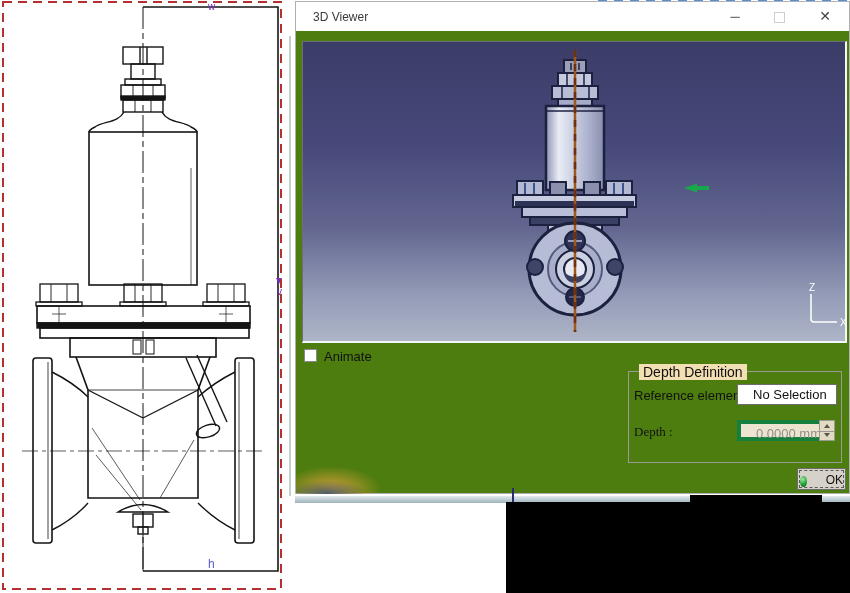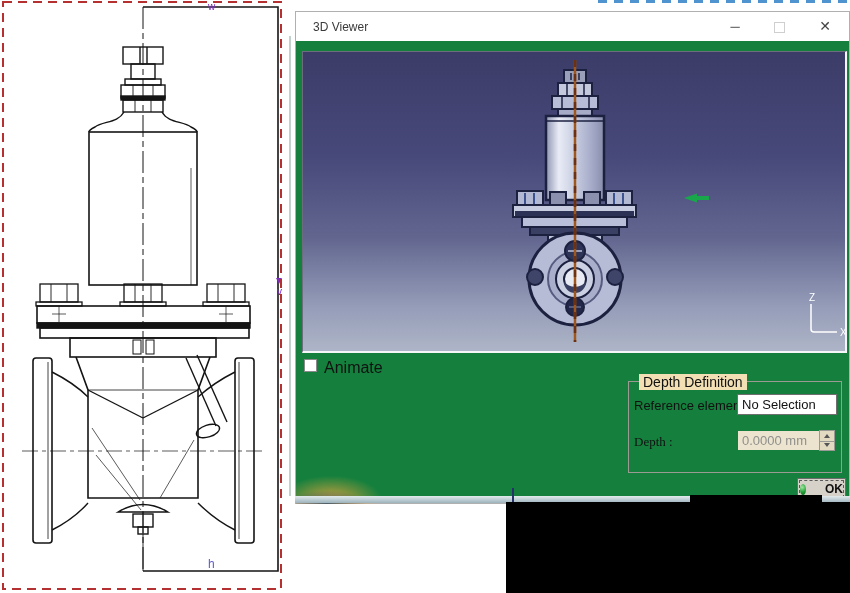--- a/index.html
+++ b/index.html
@@ -11,72 +11,72 @@
 
   
   .win-shadow{position:absolute;left:289px;top:36px;width:2px;height:460px;
               background:#a8bdb6;opacity:.7;}
 
   
   .top-dashes{position:absolute;left:598px;top:0;width:252px;height:3px;
      background:repeating-linear-gradient(90deg,#4f93cf 0 9px,rgba(255,255,255,0) 9px 16px);}
 
   
-  .viewer-window{position:absolute;left:295px;top:11px;width:555px;height:493px;
-     background:#15803d;border:1px solid #b0b0b0;box-sizing:border-box;}
+  .viewer-window{position:absolute;left:295px;top:1px;width:555px;height:493px;
+     background:#4d7c0f;border:1px solid #b0b0b0;box-sizing:border-box;}
   .titlebar{position:absolute;left:0;top:0;right:0;height:29px;background:#ffffff;}
   .title-text{position:absolute;left:17px;top:8px;font-size:12px;color:#3a3a3a;}
   .winbtn{position:absolute;top:0;width:44px;height:29px;text-align:center;
           line-height:29px;font-size:13px;color:#444;cursor:default;}
   .btn-min{right:92px;}
   .btn-max{right:48px;}
   .btn-close{right:2px;font-size:14px;}
   .max-box{display:inline-block;width:9px;height:9px;border:1px solid #cfcfcf;vertical-align:middle;}
 
   
   .viewport{position:absolute;left:6px;top:39px;width:542px;height:299px;
      background:linear-gradient(#3c3c68 0%,#47497a 35%,#62668f 62%,#949cb8 85%,#aeb5c7 100%);
      border-top:1px solid #6d6d80;border-left:1px solid #6d6d80;
      border-right:2px solid #f4f6f8;border-bottom:2px solid #f4f6f8;}
   .viewport svg{position:absolute;left:0;top:0;}
 
   
   .animate-row{position:absolute;left:8px;top:346px;height:16px;}
   .checkbox{position:absolute;left:0;top:1px;width:13px;height:13px;background:#fff;
             border:1px solid #8a8a8a;box-sizing:border-box;}
-  .animate-label{position:absolute;left:20px;top:1px;font-size:16px;color:#111;white-space:nowrap;}
+  .animate-label{position:absolute;left:20px;top:1px;font-size:13px;color:#111;white-space:nowrap;}
 
   
   .group-box{position:absolute;left:332px;top:369px;width:214px;height:92px;
      border:1px solid #9b9b93;box-sizing:border-box;}
   .group-title{position:absolute;left:10px;top:-8px;background:#f3dfb4;padding:0 4px;
      font-size:14px;color:#111;white-space:nowrap;}
   .grp-label{position:absolute;font-size:13px;color:#111;white-space:nowrap;}
   .lbl-ref{left:5px;top:16px;}
   .lbl-depth{left:5px;top:52px;font-family:Liberation Serif, serif;}
-  .field{position:absolute;box-sizing:border-box;font-size:13px;line-height:19px;padding-left:4px;}
+  .field{position:absolute;box-sizing:border-box;font-size:13px;line-height:19px;padding-left:15px;}
   .ref-field{left:108px;top:12px;width:100px;height:21px;background:#fff;
      border:1px solid #6e6e6e;color:#111;}
   .depth-field{left:108px;top:48px;width:92px;height:21px;background:#ece4cf;
-     border:1px solid #15803d;color:#8f8f8c;}
+     border:4px solid #15803d;color:#8f8f8c;}
   .spinner{position:absolute;left:190px;top:48px;width:16px;height:21px;background:#e3dac2;
      border:1px solid #9a9a94;box-sizing:border-box;}
   .spin-up,.spin-down{position:absolute;left:0;width:100%;height:50%;}
   .spin-up{top:0;border-bottom:1px solid #9a9a94;}
   .spin-down{bottom:0;}
   .spin-up::after,.spin-down::after{content:"";position:absolute;left:4px;
      border-left:3px solid transparent;border-right:3px solid transparent;}
   .spin-up::after{top:3px;border-bottom:4px solid #555;}
   .spin-down::after{top:2px;border-top:4px solid #555;}
 
   
   .ok-button{position:absolute;left:501px;top:466px;width:49px;height:22px;
      background:#d6d2c9;border:1px solid #6b6b6b;box-sizing:border-box;cursor:default;}
   .ok-inner{position:absolute;left:1px;top:1px;right:1px;bottom:1px;
-     border:1px dashed #5a5a5a;display:flex;align-items:center;justify-content:center;gap:19px;font-weight:bold;}
+     border:1px dashed #5a5a5a;display:flex;align-items:flex-end;justify-content:center;gap:19px;}
   .ok-sphere{width:11px;height:11px;border-radius:50%;
      background:radial-gradient(circle at 35% 30%,#9fe89f,#22a038 55%,#0a6a1c);}
   .ok-text{font-size:12px;color:#111;}
 
   
   .bottom-band{position:absolute;left:295px;top:496px;width:555px;height:7px;
      background:linear-gradient(#e2ebee,#9db3bc);}
   .band-tick{position:absolute;left:512px;top:488px;width:2px;height:17px;background:#27306b;}
   .redact-main{position:absolute;left:506px;top:502px;width:344px;height:91px;background:#000;}
   .redact-strip{position:absolute;left:690px;top:495px;width:132px;height:8px;background:#000;}

